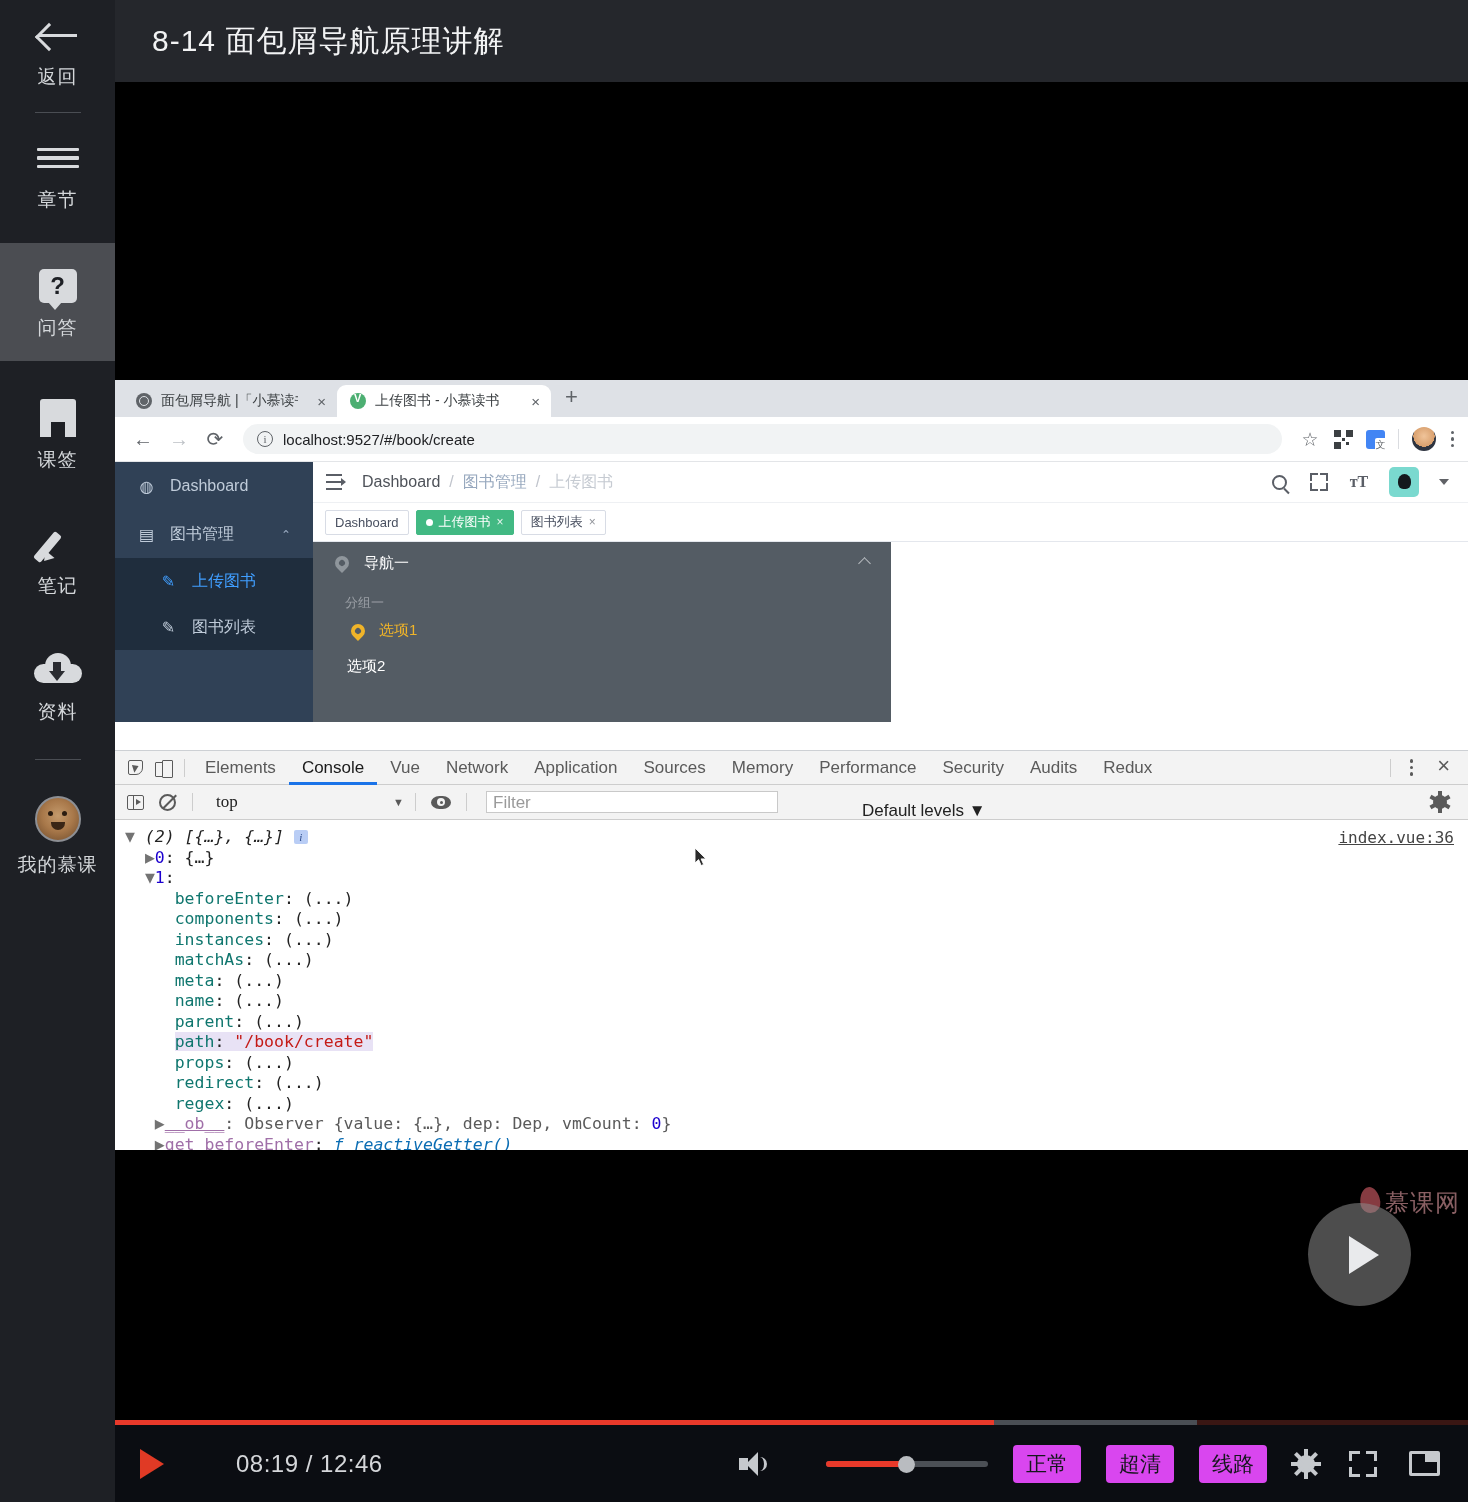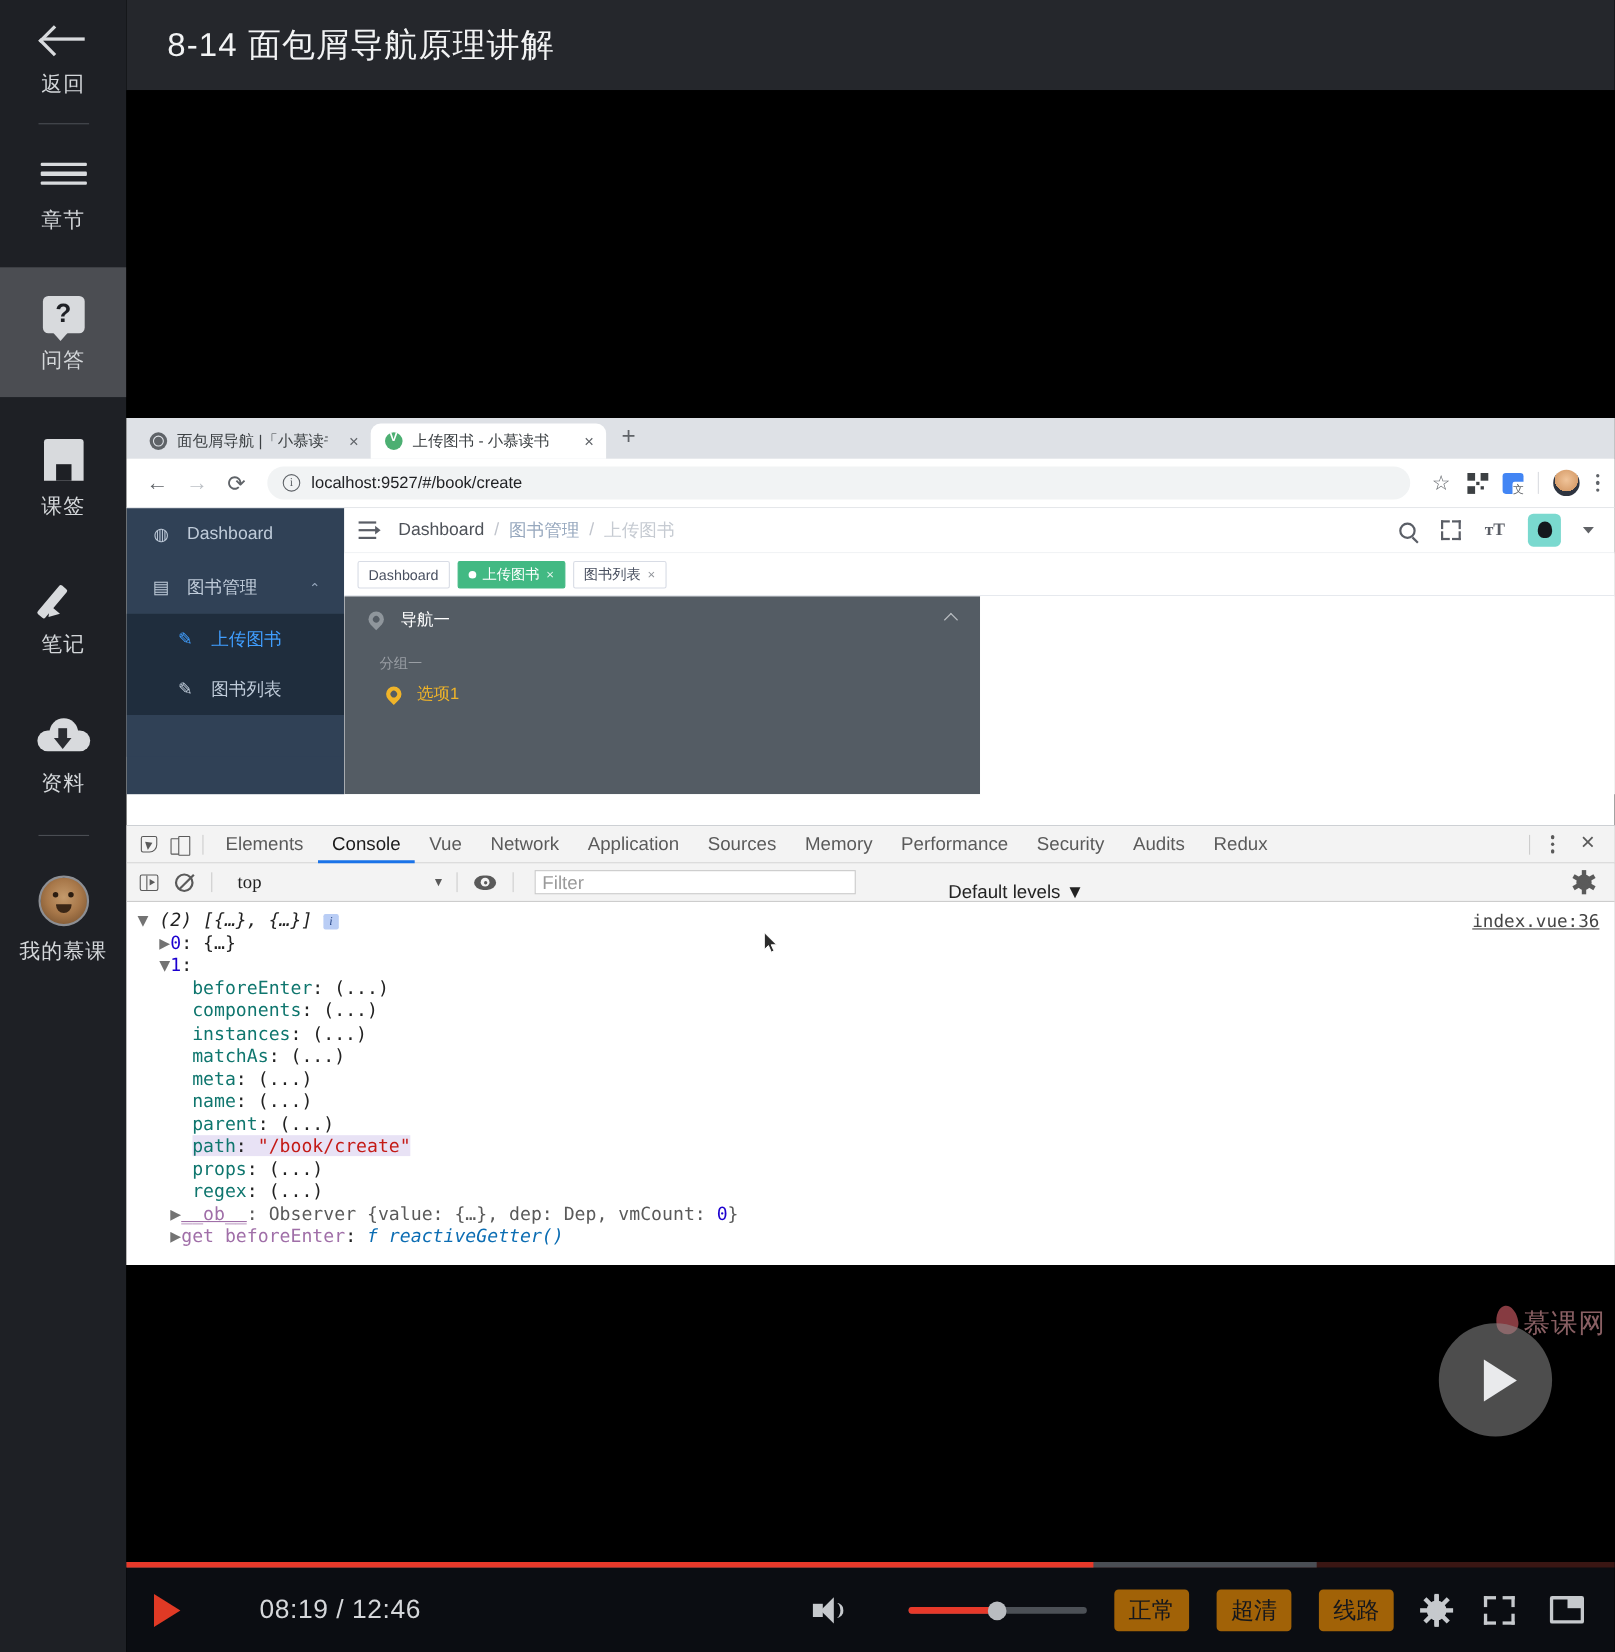--- a/index.html
+++ b/index.html
@@ -93,21 +93,21 @@
   .vol-ico { width:30px;height:26px;position:relative; cursor:pointer; }
   .vol-ico .spk { position:absolute; left:0; top:7px; width:9px; height:12px; background:#c6c9cd; }
   .vol-ico .cone { position:absolute; left:7px; top:1px; width:0;height:0;
     border-top:12px solid transparent;border-bottom:12px solid transparent;border-right:12px solid #c6c9cd; }
   .vol-ico .w1 { position:absolute; left:21px; top:6px; width:7px;height:14px;
     border-right:3px solid #c6c9cd; border-radius:0 9px 9px 0; }
   .vol-slider { margin-left:57px; width:162px; height:22px; position:relative; cursor:pointer; }
   .vs-track { position:absolute; top:8px; left:0; width:162px; height:6px; background:#4c5056; border-radius:3px; }
   .vs-fill { position:absolute; top:8px; left:0; width:80px; height:6px; background:#e8392a; border-radius:3px; }
   .vs-knob { position:absolute; top:3px; left:72px; width:17px; height:17px; background:#b9bcc0; border-radius:50%; }
-  .qbtn { margin-left:25px; background:#a16207; color:#15171c; font-size:21px;
+  .qbtn { margin-left:25px; background:#d946ef; color:#15171c; font-size:21px;
     padding:5px 13px; border-radius:4px; cursor:pointer; }
   .qbtn:first-of-type { margin-left:48px; }
   .gear-ico { margin-left:26px; width:26px; height:26px; position:relative; cursor:pointer; }
   .gear-ico::before { content:""; position:absolute; inset:4px; border-radius:50%;
     border:5px solid #c6c9cd; }
   .gear-ico::after { content:""; position:absolute; left:11px; top:-1px; width:4px;height:28px; background:#c6c9cd;
     box-shadow: 0 0 0 0 #c6c9cd; transform:rotate(0deg); }
   .gear-spikes { position:absolute; inset:0; }
   .gear-spikes i { position:absolute; left:11px; top:-2px; width:4px; height:30px; background:#c6c9cd;
     transform-origin: 2px 15px; }
@@ -485,20 +485,21 @@
                 <div class="elm-top">
                   <span class="pin"></span>
                   <span>导航一</span>
                   <span class="elm-caret"></span>
                 </div>
                 <div class="elm-group">分组一</div>
                 <div class="elm-sub">
                   <span class="pin y"></span>
                   <span>选项1</span>
                 </div>
+                <div class="elm-item">选项2</div>
               </div>
               <div class="app-blank"></div>
             </div>
           </div>
         </div>
 
         <div class="devtools">
 
           <div class="dt-tabs">
             <span class="dt-ic">
@@ -564,20 +565,21 @@
             <div class="cl">  <span class="tri-d">▼</span><span class="k-num">1</span>:</div>
             <div class="cl">     <span class="k-prop">beforeEnter</span>: (...)</div>
             <div class="cl">     <span class="k-prop">components</span>: (...)</div>
             <div class="cl">     <span class="k-prop">instances</span>: (...)</div>
             <div class="cl">     <span class="k-prop">matchAs</span>: (...)</div>
             <div class="cl">     <span class="k-prop">meta</span>: (...)</div>
             <div class="cl">     <span class="k-prop">name</span>: (...)</div>
             <div class="cl">     <span class="k-prop">parent</span>: (...)</div>
             <div class="cl">     <span class="hl"><span class="k-prop">path</span>: <span class="k-str">"/book/create"</span></span></div>
             <div class="cl">     <span class="k-prop">props</span>: (...)</div>
+            <div class="cl">     <span class="k-prop">redirect</span>: (...)</div>
             <div class="cl">     <span class="k-prop">regex</span>: (...)</div>
             <div class="cl">   <span class="tri-d">▶</span><span class="k-propd" style="text-decoration:underline">__ob__</span><span class="k-gray">: Observer {value: {…}, dep: Dep, vmCount: </span><span class="k-num">0</span><span class="k-gray">}</span></div>
             <div class="cl">   <span class="tri-d">▶</span><span class="k-propd">get beforeEnter</span>: <span class="k-fn">f reactiveGetter()</span></div>
 
           </div>
         </div>
 
         <div class="cursor-arrow">
           <svg width="13" height="19" viewBox="0 0 13 19">
             <polygon points="0,0 0,15 3.6,11.6 6.2,17.6 8.6,16.4 6.1,10.9 11,10.9" fill="#2b2b2b" stroke="#fff" stroke-width="0.9"></polygon>

